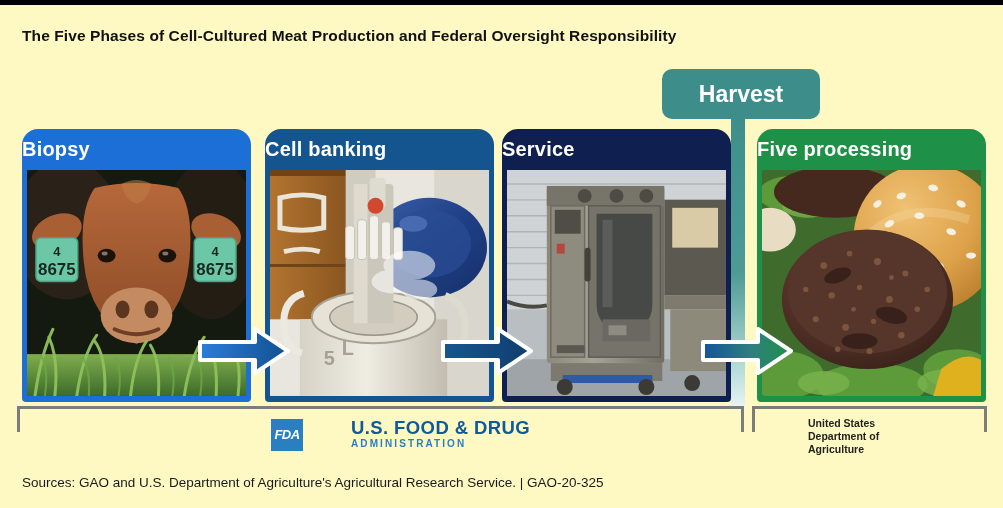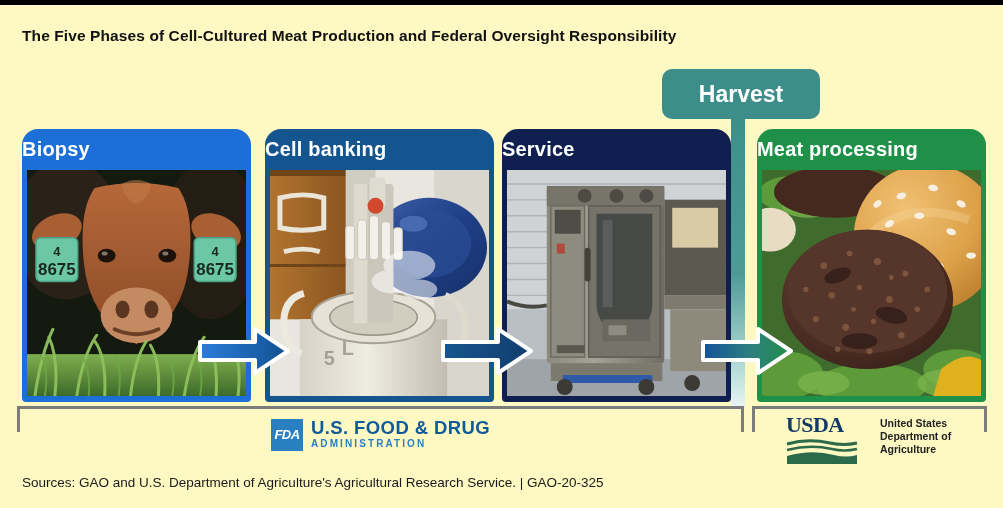--- a/index.html
+++ b/index.html
@@ -115,20 +115,21 @@
   }
   #bracket-fda  { left: 17px;  top: 406px; width: 727px; }
   #bracket-usda { left: 752px; top: 406px; width: 235px; }
 
   
   #fda-logo {
     position: absolute;
     left: 271px; top: 418px;
     display: flex;
     align-items: center;
+    gap: 40px;
   }
   #fda-mark {
     width: 32px; height: 32px;
     background: #2a7fc1;
     color: #ffffff;
     font-size: 13px;
     font-weight: bold;
     font-style: italic;
     display: flex;
     align-items: center;
@@ -392,21 +393,21 @@
         <circle cx="58" cy="218" r="8" fill="#3c3a34"></circle>
         <circle cx="140" cy="218" r="8" fill="#3c3a34"></circle>
         <circle cx="186" cy="214" r="8" fill="#3c3a34"></circle>
 
         <path d="M0 132 q20 8 40 4" stroke="#4a4a42" stroke-width="4" fill="none"></path>
       </svg>
     </div>
   </div>
 
   <div class="panel" id="panel-food">
-    <div class="hdr">Meat processing</div>
+    <div class="hdr">Five processing</div>
     <div class="photo">
       <svg class="scene" viewBox="0 0 220 227" preserveAspectRatio="none">
         <defs>
           <radialGradient id="bunG" cx=".35" cy=".3" r=".8">
             <stop offset="0" stop-color="#f0c174"></stop>
               <stop offset=".6" stop-color="#dda149"></stop>
               <stop offset="1" stop-color="#b97c2c"></stop>
           </radialGradient>
           <radialGradient id="pattyG" cx=".4" cy=".35" r=".85">
             <stop offset="0" stop-color="#6b4436"></stop>
@@ -523,28 +524,20 @@
 
   <div id="fda-logo">
     <div id="fda-mark">FDA</div>
     <div id="fda-text">
       <div id="fda-line1">U.S. FOOD &amp; DRUG</div>
       <div id="fda-line2">ADMINISTRATION</div>
     </div>
   </div>
 
   <div id="usda-logo">
-    <div id="usda-mark">
-      <div id="usda-word">USDA</div>
-      <svg id="usda-graphic" width="72" height="28" viewBox="0 0 72 28">
-        <path d="M1 7 Q22 1 44 6 Q58 9 71 6" stroke="#2b6b4a" stroke-width="3" fill="none"></path>
-        <path d="M1 13 Q24 7 46 12 Q58 15 71 12" stroke="#2b6b4a" stroke-width="2.4" fill="none"></path>
-        <path d="M1 19 Q26 12 48 18 Q60 21 71 18 L71 27 L1 27 Z" fill="#2b6b4a"></path>
-      </svg>
-    </div>
     <div id="usda-text">
       <div>United States</div>
       <div>Department of</div>
       <div>Agriculture</div>
     </div>
   </div>
 
   <div id="source-note">Sources: GAO and U.S. Department of Agriculture's Agricultural Research Service.  |  GAO-20-325</div>
 
 </div>

